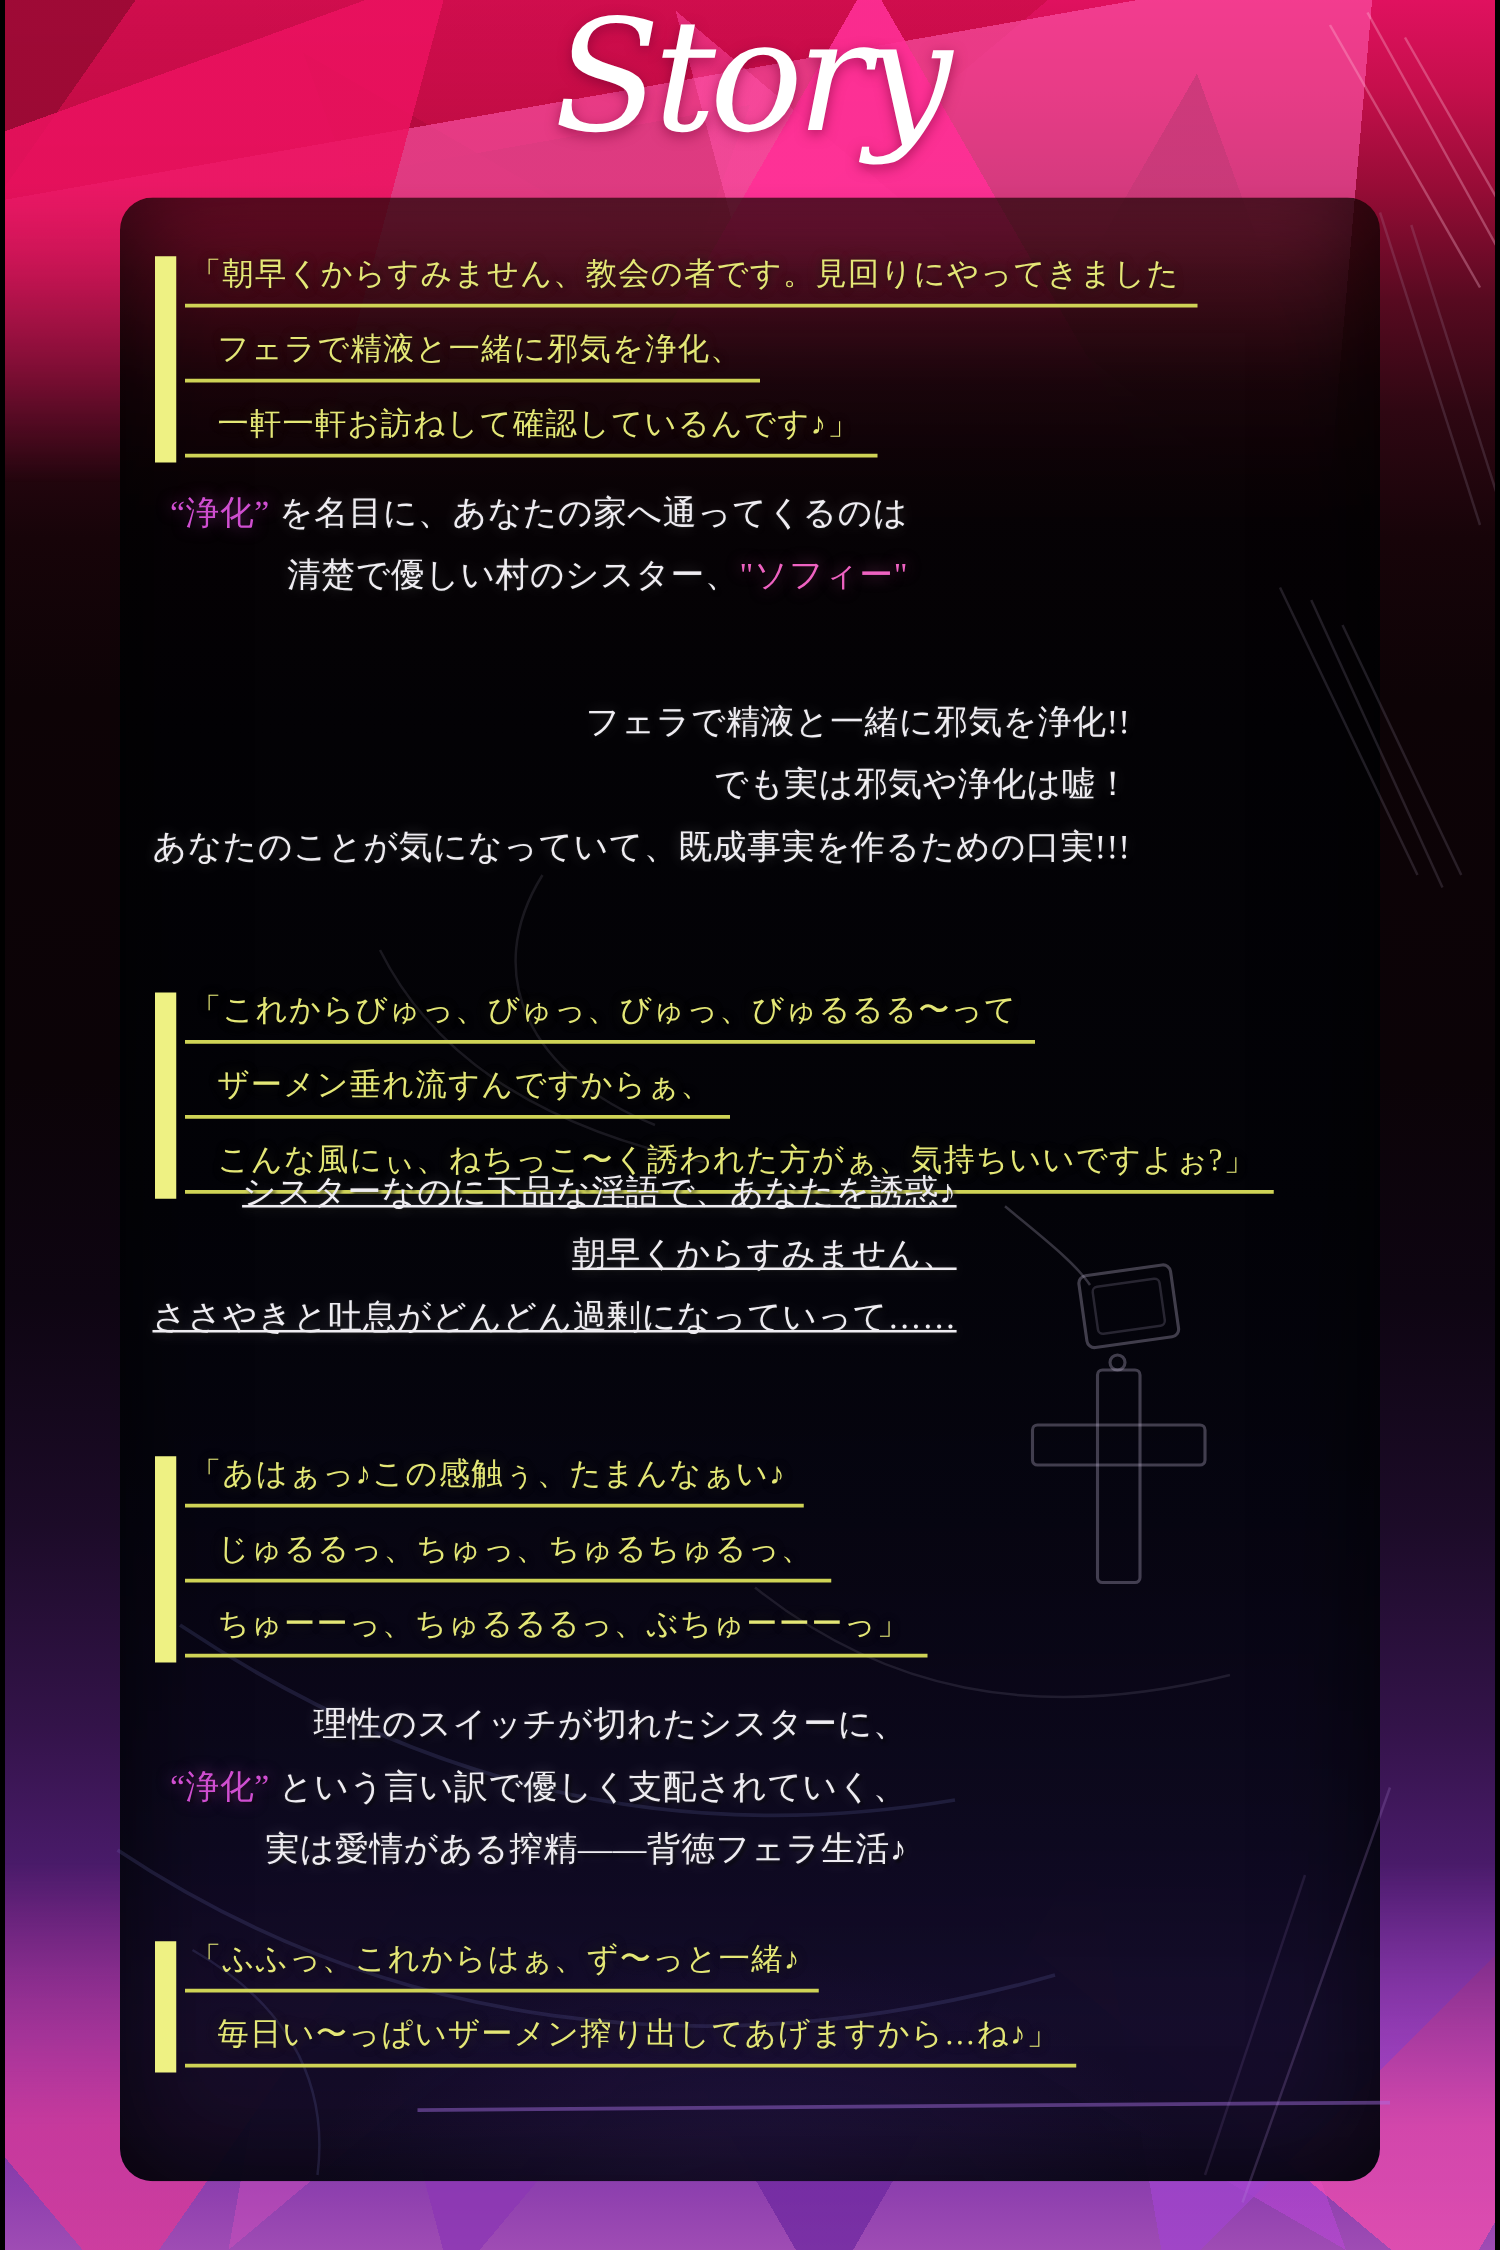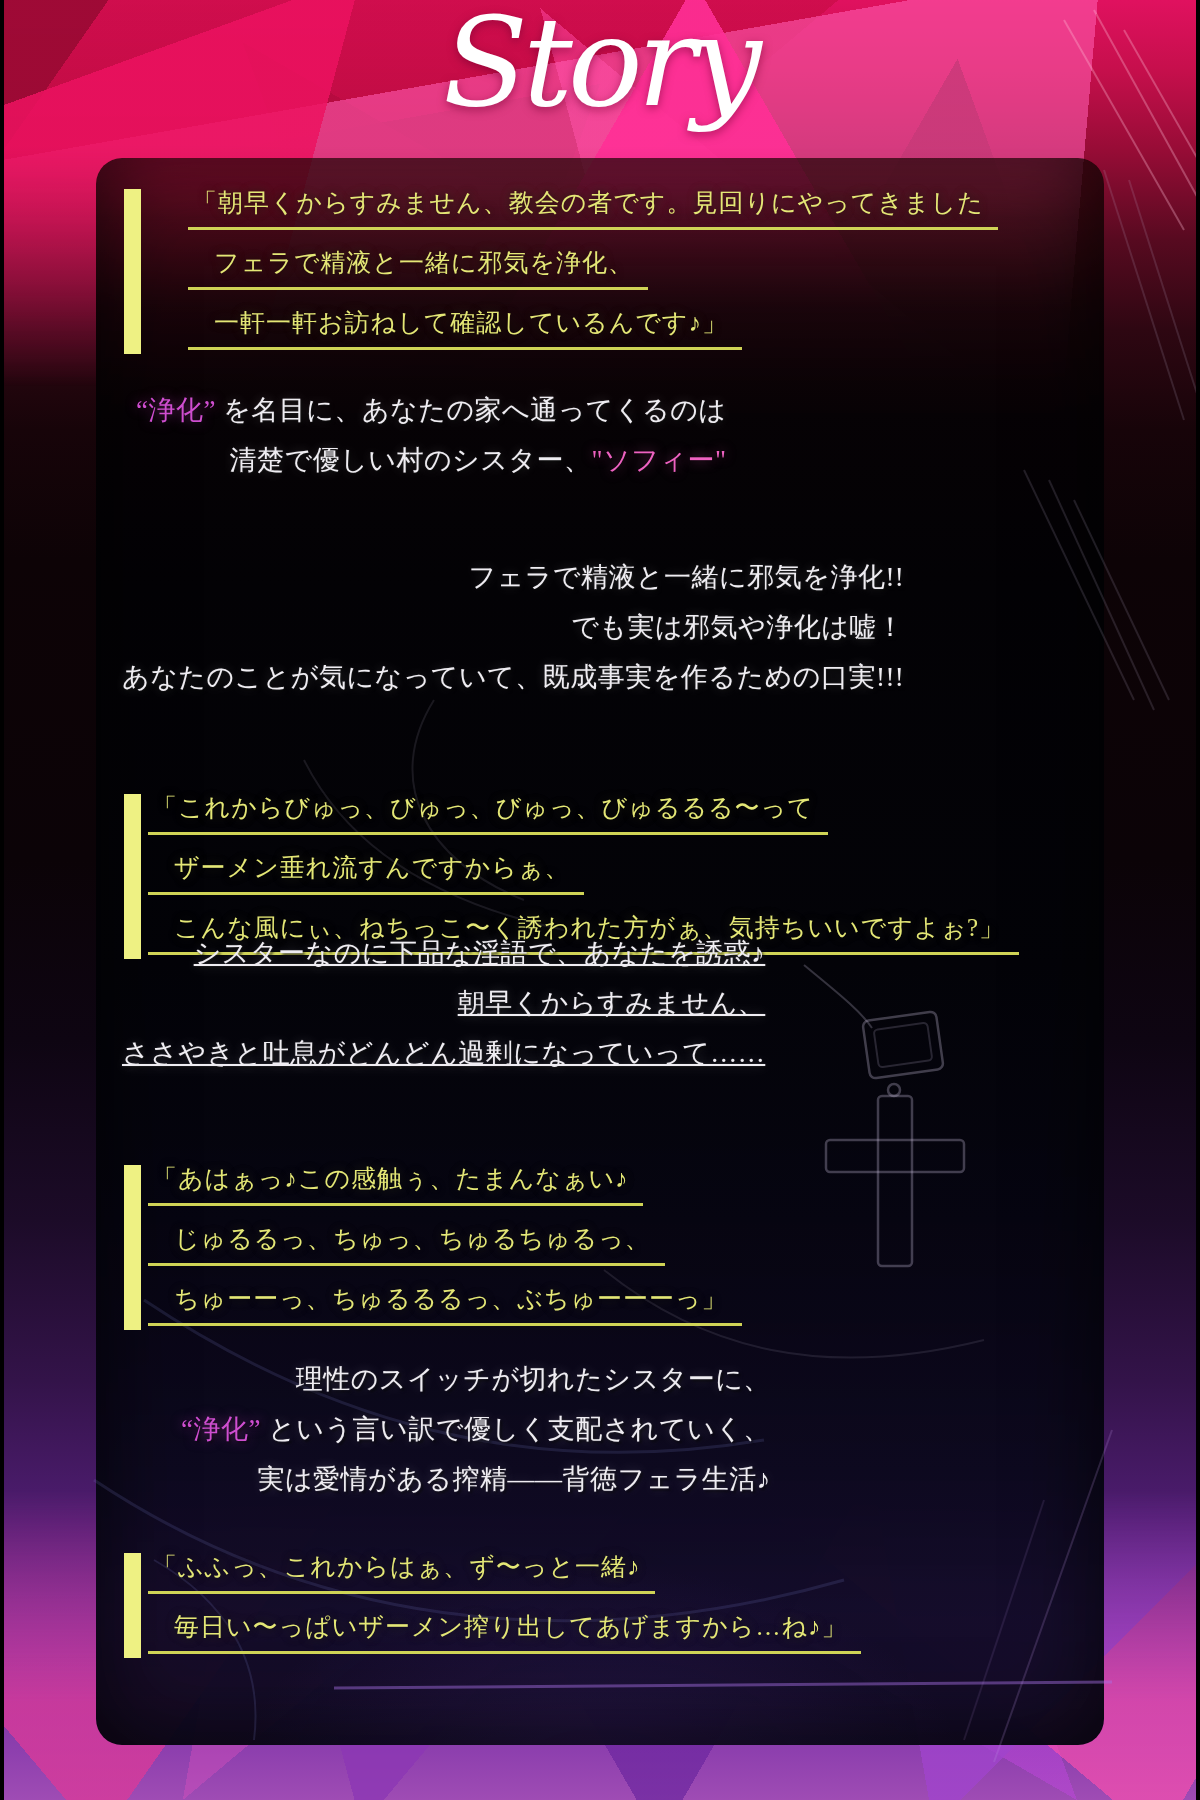--- a/index.html
+++ b/index.html
@@ -77,22 +77,22 @@
   .quote{position:absolute;left:120px;z-index:4;}
   .quote .bar{position:absolute;left:0;top:3px;bottom:-4px;width:17px;
     background:var(--bar-yellow,#eef183);}
   .quote .lines{margin-left:24px;}
   .qline{display:table;white-space:nowrap;color:var(--highlight-yellow,#e4e776);
     font-size:25px;letter-spacing:1px;padding:0 14px 8px 4px;
     border-bottom:3px solid var(--underline-yellow,#cfd356);margin-bottom:16px;
     text-shadow:0 0 8px rgba(0,0,0,.8),0 0 14px rgba(230,235,110,.18);}
   .qline.cont{padding-left:26px;}
   .qline:last-child{margin-bottom:0;}
-  .q1{top:186px;padding-left:40px;} .q2{top:791px;} .q3{top:1162px;} .q4{top:1550px;}
-  .n1{top:385px;} .n2{top:552px;} .n3{top:928px;text-decoration:underline;} .n4{top:1354px;margin-left:45px;}
+  .q1{top:202px;} .q2{top:791px;} .q3{top:1162px;} .q4{top:1550px;}
+  .n1{top:385px;} .n2{top:552px;} .n3{top:928px;text-decoration:underline;} .n4{top:1354px;}
 </style>
 </head>
 <body>
 
 <div class="page">
 
   <div class="crystal-top"></div>
   <div class="crystal-bottom"></div>
   <div class="panel"></div>
 

